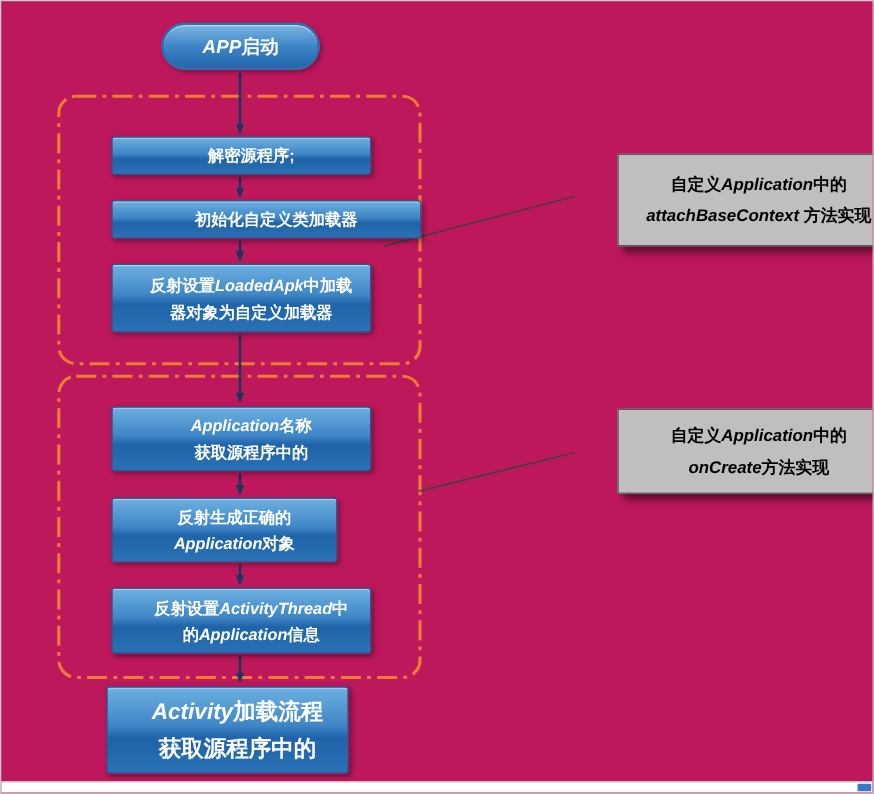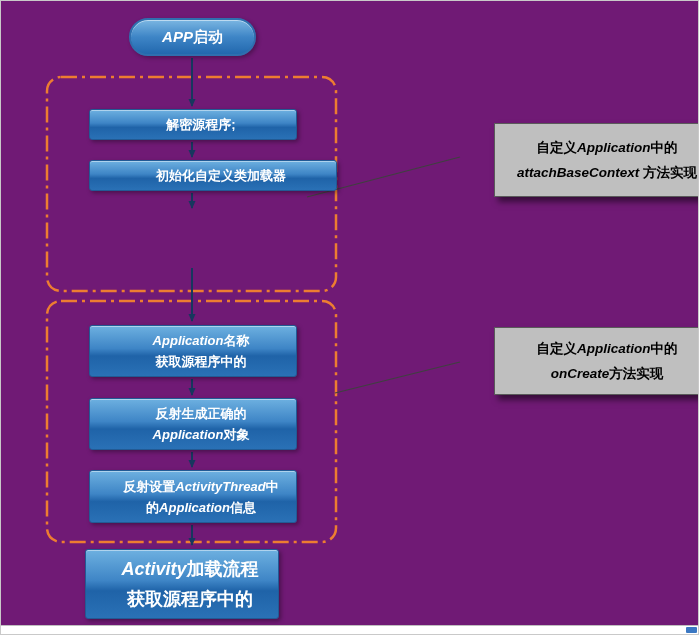--- a/index.html
+++ b/index.html
@@ -1,18 +1,18 @@
 <!DOCTYPE html>
 <html><head>
 <meta charset="utf-8">
 <style>
   html,body{margin:0;padding:0;background:#ffffff;}
   body{font-family:"Liberation Sans","DejaVu Sans",sans-serif;}
   .canvas{
-    position:relative;width:699px;height:635px;background:#701a75;
+    position:relative;width:699px;height:635px;background:#be185d;
     border:1px solid #c9c9c9;box-sizing:border-box;overflow:hidden;text-decoration:underline;
   }
   .overlay{position:absolute;left:0;top:0;width:699px;height:635px;pointer-events:none;}
   .node{
     position:absolute;display:flex;flex-direction:column;align-items:center;justify-content:center;
     text-align:center;box-sizing:border-box;
   }
   .bluebox{
     background:linear-gradient(180deg,#6db0e0 0%,#3e85c6 45%,#1f63a8 60%,#2a71b6 100%);
     border:1px solid #225a94;border-radius:3px;color:#ffffff;font-weight:bold;font-size:13px;
@@ -23,21 +23,21 @@
   .oval{
     left:128px;top:17px;width:127px;height:38px;border-radius:20px;
     background:linear-gradient(180deg,#7ab6e2 0%,#3e85c6 50%,#2268ae 100%);
     border:2px solid #2f6fae;color:#ffffff;font-weight:bold;font-size:15px;
     box-shadow:2px 2px 4px rgba(0,0,0,0.3), inset 0 1px 0 rgba(255,255,255,0.5);
   }
   .b1{left:88px;top:108px;width:208px;height:31px;}
   .b2{left:88px;top:159px;width:248px;height:31px;}
   .b3{left:88px;top:210px;width:208px;height:55px;}
   .b4{left:88px;top:324px;width:208px;height:52px;}
-  .b5{left:88px;top:397px;width:208px;height:52px;}
+  .b5{left:88px;top:397px;width:181px;height:52px;}
   .b6{left:88px;top:469px;width:208px;height:53px;}
   .bfinal{
     left:84px;top:548px;width:194px;height:70px;font-size:18px;line-height:30px;
   }
   .graybox{
     background:#bfbfbf;border:1px solid #5a5a5a;color:#000000;font-weight:bold;font-size:13.5px;
     box-shadow:4px 5px 6px rgba(0,0,0,0.5);line-height:25px;margin-left:33px;
   }
   .g1{left:460px;top:122px;width:226px;height:74px;}
   .g2{left:460px;top:326px;width:226px;height:68px;}
@@ -81,20 +81,24 @@
   <div class="node oval">
     <div class="line"><span class="em">APP</span><span>启动</span></div>
   </div>
 
   <div class="node bluebox b1">
     <div class="line"><span>解密源程序;</span></div>
   </div>
   <div class="node bluebox b2">
     <div class="line"><span>初始化自定义类加载器</span></div>
   </div>
+  <div class="node bluebox b3">
+    <div class="line"><span>反射设置</span><span class="em">LoadedApk</span><span>中加载</span></div>
+    <div class="line"><span>器对象为自定义加载器</span></div>
+  </div>
 
   <div class="node bluebox b4">
     <div class="line"><span class="em">Application</span><span>名称</span></div>
     <div class="line"><span>获取源程序中的</span></div>
   </div>
   <div class="node bluebox b5">
     <div class="line"><span>反射生成正确的</span></div>
     <div class="line"><span class="em">Application</span><span>对象</span></div>
   </div>
   <div class="node bluebox b6">

